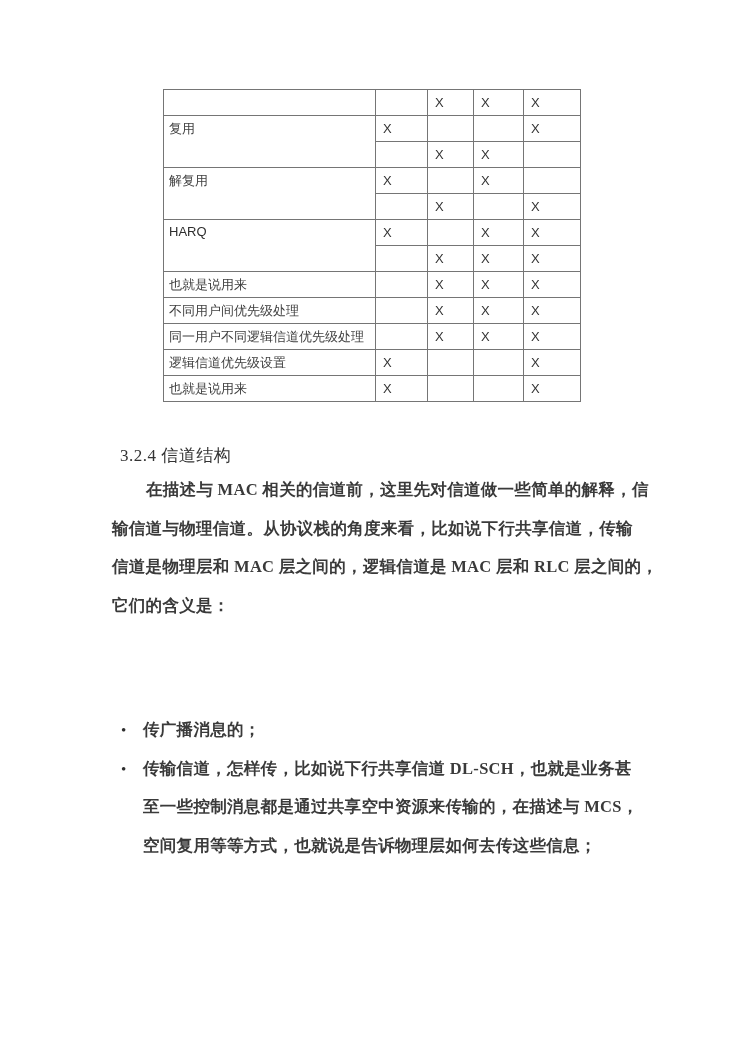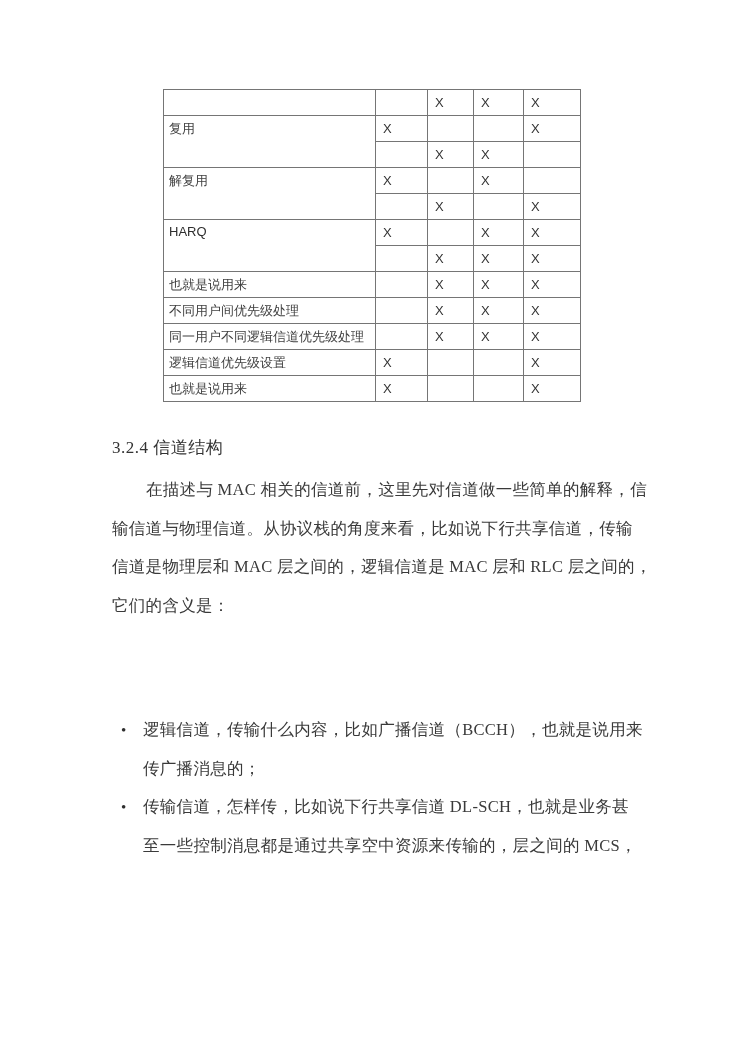--- a/index.html
+++ b/index.html
@@ -50,21 +50,21 @@
     font-family: "Liberation Sans", "DejaVu Sans", sans-serif;
     color: #333333;
     font-size: 13px;
   }
 
   
   .section-heading {
     position: absolute;
     left: 112px;
     top: 436px;
-    margin: 0;
+    margin: 8px;
     font-size: 17px;
     font-weight: normal;
     color: #333333;
     letter-spacing: 0.5px;
   }
 
   
   .intro-paragraph {
     position: absolute;
     left: 112px;
@@ -72,20 +72,21 @@
     width: 522px;
     font-size: 16.5px;
     color: #3a3a3a;
   }
   .intro-paragraph .line,
   .bullet-lines .line {
     line-height: 38.5px;
     height: 38.5px;
     white-space: nowrap;
     letter-spacing: 0.3px;
+    font-weight: bold;
   }
   .intro-paragraph .line.indent { text-indent: 34px; }
 
   
   .bullet-list {
     position: absolute;
     left: 121px;
     top: 711px;
     width: 515px;
     font-size: 16.5px;
@@ -205,26 +206,26 @@
       <div class="line indent">在描述与 MAC 相关的信道前，这里先对信道做一些简单的解释，信</div>
       <div class="line">输信道与物理信道。从协议栈的角度来看，比如说下行共享信道，传输</div>
       <div class="line">信道是物理层和 MAC 层之间的，逻辑信道是 MAC 层和 RLC 层之间的，</div>
       <div class="line">它们的含义是：</div>
     </div>
 
   <div class="bullet-list">
       <div class="bullet-item">
         <span class="marker">•</span>
         <div class="bullet-lines">
-          <div class="line">逻辑信道，传输什么内容，比如广播信道（BCCH），也就是说用来</div>
           <div class="line">传广播消息的；</div>
         </div>
       </div>
       <div class="bullet-item">
         <span class="marker">•</span>
         <div class="bullet-lines">
           <div class="line">传输信道，怎样传，比如说下行共享信道 DL-SCH，也就是业务甚</div>
-          <div class="line">至一些控制消息都是通过共享空中资源来传输的，层之间的 MCS，</div>
+          <div class="line">至一些控制消息都是通过共享空中资源来传输的，在描述与 MCS，</div>
+          <div class="line">空间复用等等方式，也就说是告诉物理层如何去传这些信息；</div>
         </div>
       </div>
     </div>
 
 </div>
 
 </body></html>

